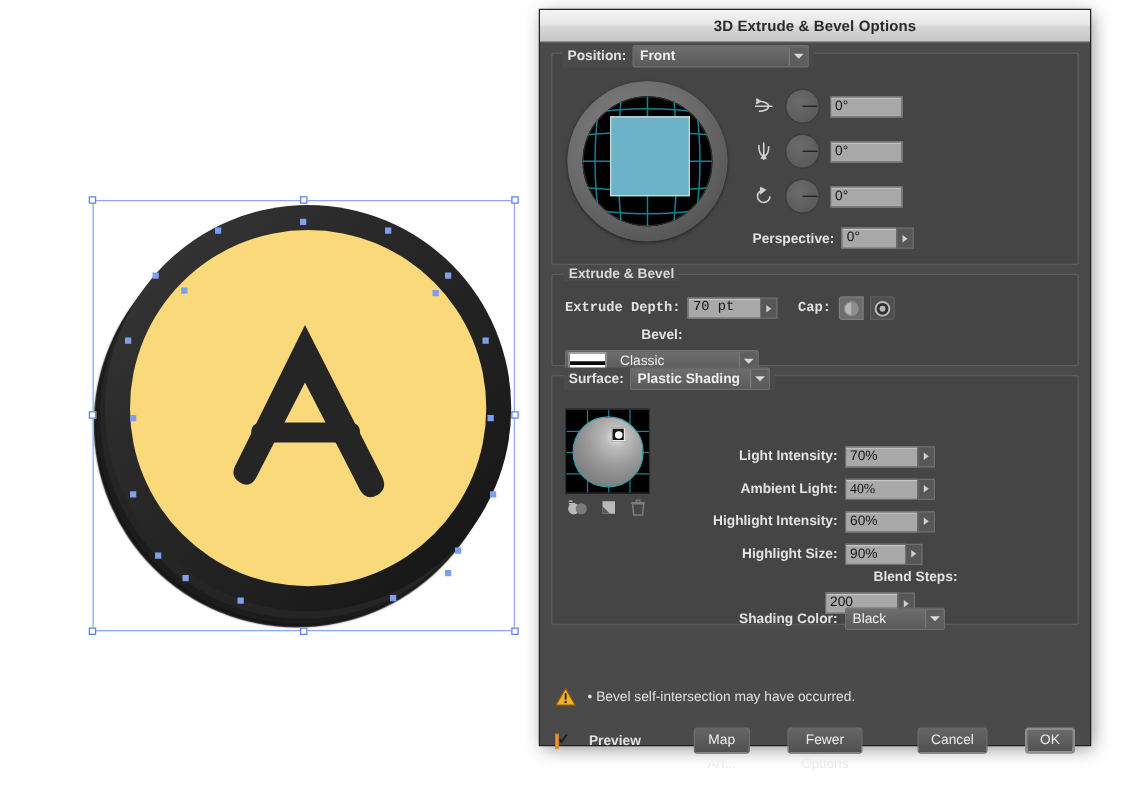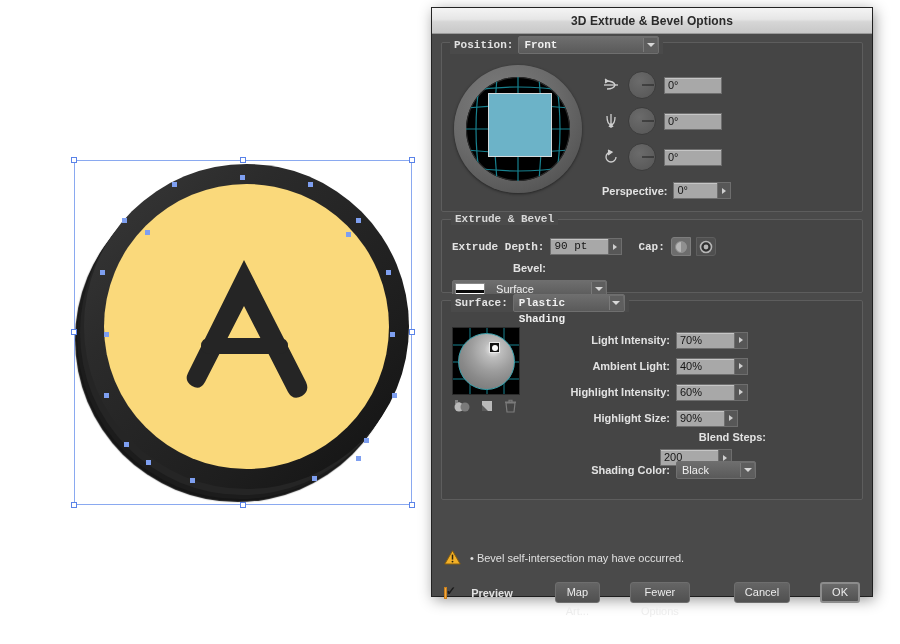--- a/index.html
+++ b/index.html
@@ -64,21 +64,21 @@
   .group {
     border: 1px solid #5d5d5d;
     border-radius: 2px;
     position: relative;
     background: #454545;
     margin-bottom: 7px;
   }
   .group > .legend {
     position: absolute; top: -7px; left: 9px;
     background: #4a4a4a; padding: 0 4px;
-    font-size: 11px; color: #d8d8d8; font-weight: bold; font-family: Liberation Mono, monospace;
+    font-size: 11px; color: #d8d8d8; font-weight: bold;
   }
 
   
   .lbl { font-size: 11px; color: #e2e2e2; font-weight: bold; }
 
   
   .field {
     background: #a8a8a8;
     border: 1px solid #6e6e6e;
     color: #161616;
@@ -352,21 +352,21 @@
           </span>
         </div>
       </div>
 
       <div class="group" style="height:74px;">
         <span class="legend">Extrude &amp; Bevel</span>
 
         <div style="position:absolute; left:10px; top:17px; display:flex; align-items:center; gap:6px;font-family:Liberation Mono, monospace;">
           <span class="lbl">Extrude Depth:</span>
           <span class="stepper">
-            <span class="field" style="width:58px;">90 pt</span>
+            <span class="field" style="width:58px;">70 pt</span>
             <span class="step-btn">
                 <i></i>
               </span>
           </span>
           <span class="lbl" style="margin-left:10px;">Cap:</span>
           <span class="tgl on" style="border-radius:3px 0 0 3px;">
             <svg width="14" height="14" viewBox="0 0 14 14">
               <circle cx="7" cy="7" r="5.5" fill="#b6b6b6" stroke="#8c8c8c"></circle>
               <path d="M7 1.5 A5.5 5.5 0 0 1 7 12.5 Z" fill="#8f8f8f"></path>
             </svg>
@@ -376,21 +376,21 @@
               <circle cx="7" cy="7" r="5.5" fill="#2e2e2e" stroke="#b6b6b6" stroke-width="1.6"></circle>
               <circle cx="7" cy="7" r="2.4" fill="#b6b6b6"></circle>
             </svg>
           </span>
         </div>
 
         <div style="position:absolute; left:10px; top:42px; display:flex; align-items:center; gap:6px;flex-direction:column;">
           <span class="lbl">Bevel:</span>
           <span class="select" style="width:155px; padding-left:2px;">
             <span class="swatch-bevel"></span>
-            <span style="margin-left:8px;">Surface</span>
+            <span style="margin-left:8px;">Classic</span>
             <span class="arrowbox">
                 <i></i>
               </span>
           </span>
           <span class="lbl" style="margin-left:8px;">Height:</span>
           <span class="stepper">
             <span class="field" style="width:53px;">20 pt</span>
             <span class="step-btn">
                 <i></i>
               </span>
@@ -447,33 +447,33 @@
             <path d="M2 12 L2 6 L8 12 Z" fill="#5a5a5a"></path>
           </svg>
           <svg width="13" height="14" viewBox="0 0 13 14">
             <path d="M2 4 H11 L10 13 H3 Z" fill="none" stroke="#7c7c7c" stroke-width="1.2"></path>
             <path d="M1 3.2 H12" stroke="#7c7c7c" stroke-width="1.4"></path>
             <path d="M5 1.2 H8 V3.2 H5 Z" fill="none" stroke="#7c7c7c" stroke-width="1.1"></path>
           </svg>
         </div>
 
         <div style="position:absolute; left:0; top:26px; width:100%;">
-          <div style="display:flex; align-items:center; justify-content:flex-start; gap:6px; padding-left:88px; height:26px;">
+          <div style="display:flex; align-items:center; justify-content:flex-start; gap:6px; padding-left:88px; height:26px;margin-top:25px;">
             <span class="lbl" style="width:140px; text-align:right;">Light Intensity:</span>
             <span class="stepper">
               <span class="field" style="width:58px;">70%</span>
               <span class="step-btn">
                   <i></i>
                 </span>
             </span>
           </div>
           <div style="display:flex; align-items:center; gap:6px; padding-left:88px; height:26px;">
             <span class="lbl" style="width:140px; text-align:right;">Ambient Light:</span>
             <span class="stepper">
-              <span class="field" style="width:58px;">40%</span>
+              <span class="field" style="width:58px;font-family:Liberation Serif, serif;">40%</span>
               <span class="step-btn">
                   <i></i>
                 </span>
             </span>
           </div>
           <div style="display:flex; align-items:center; gap:6px; padding-left:88px; height:26px;">
             <span class="lbl" style="width:140px; text-align:right;">Highlight Intensity:</span>
             <span class="stepper">
               <span class="field" style="width:58px;">60%</span>
               <span class="step-btn">

